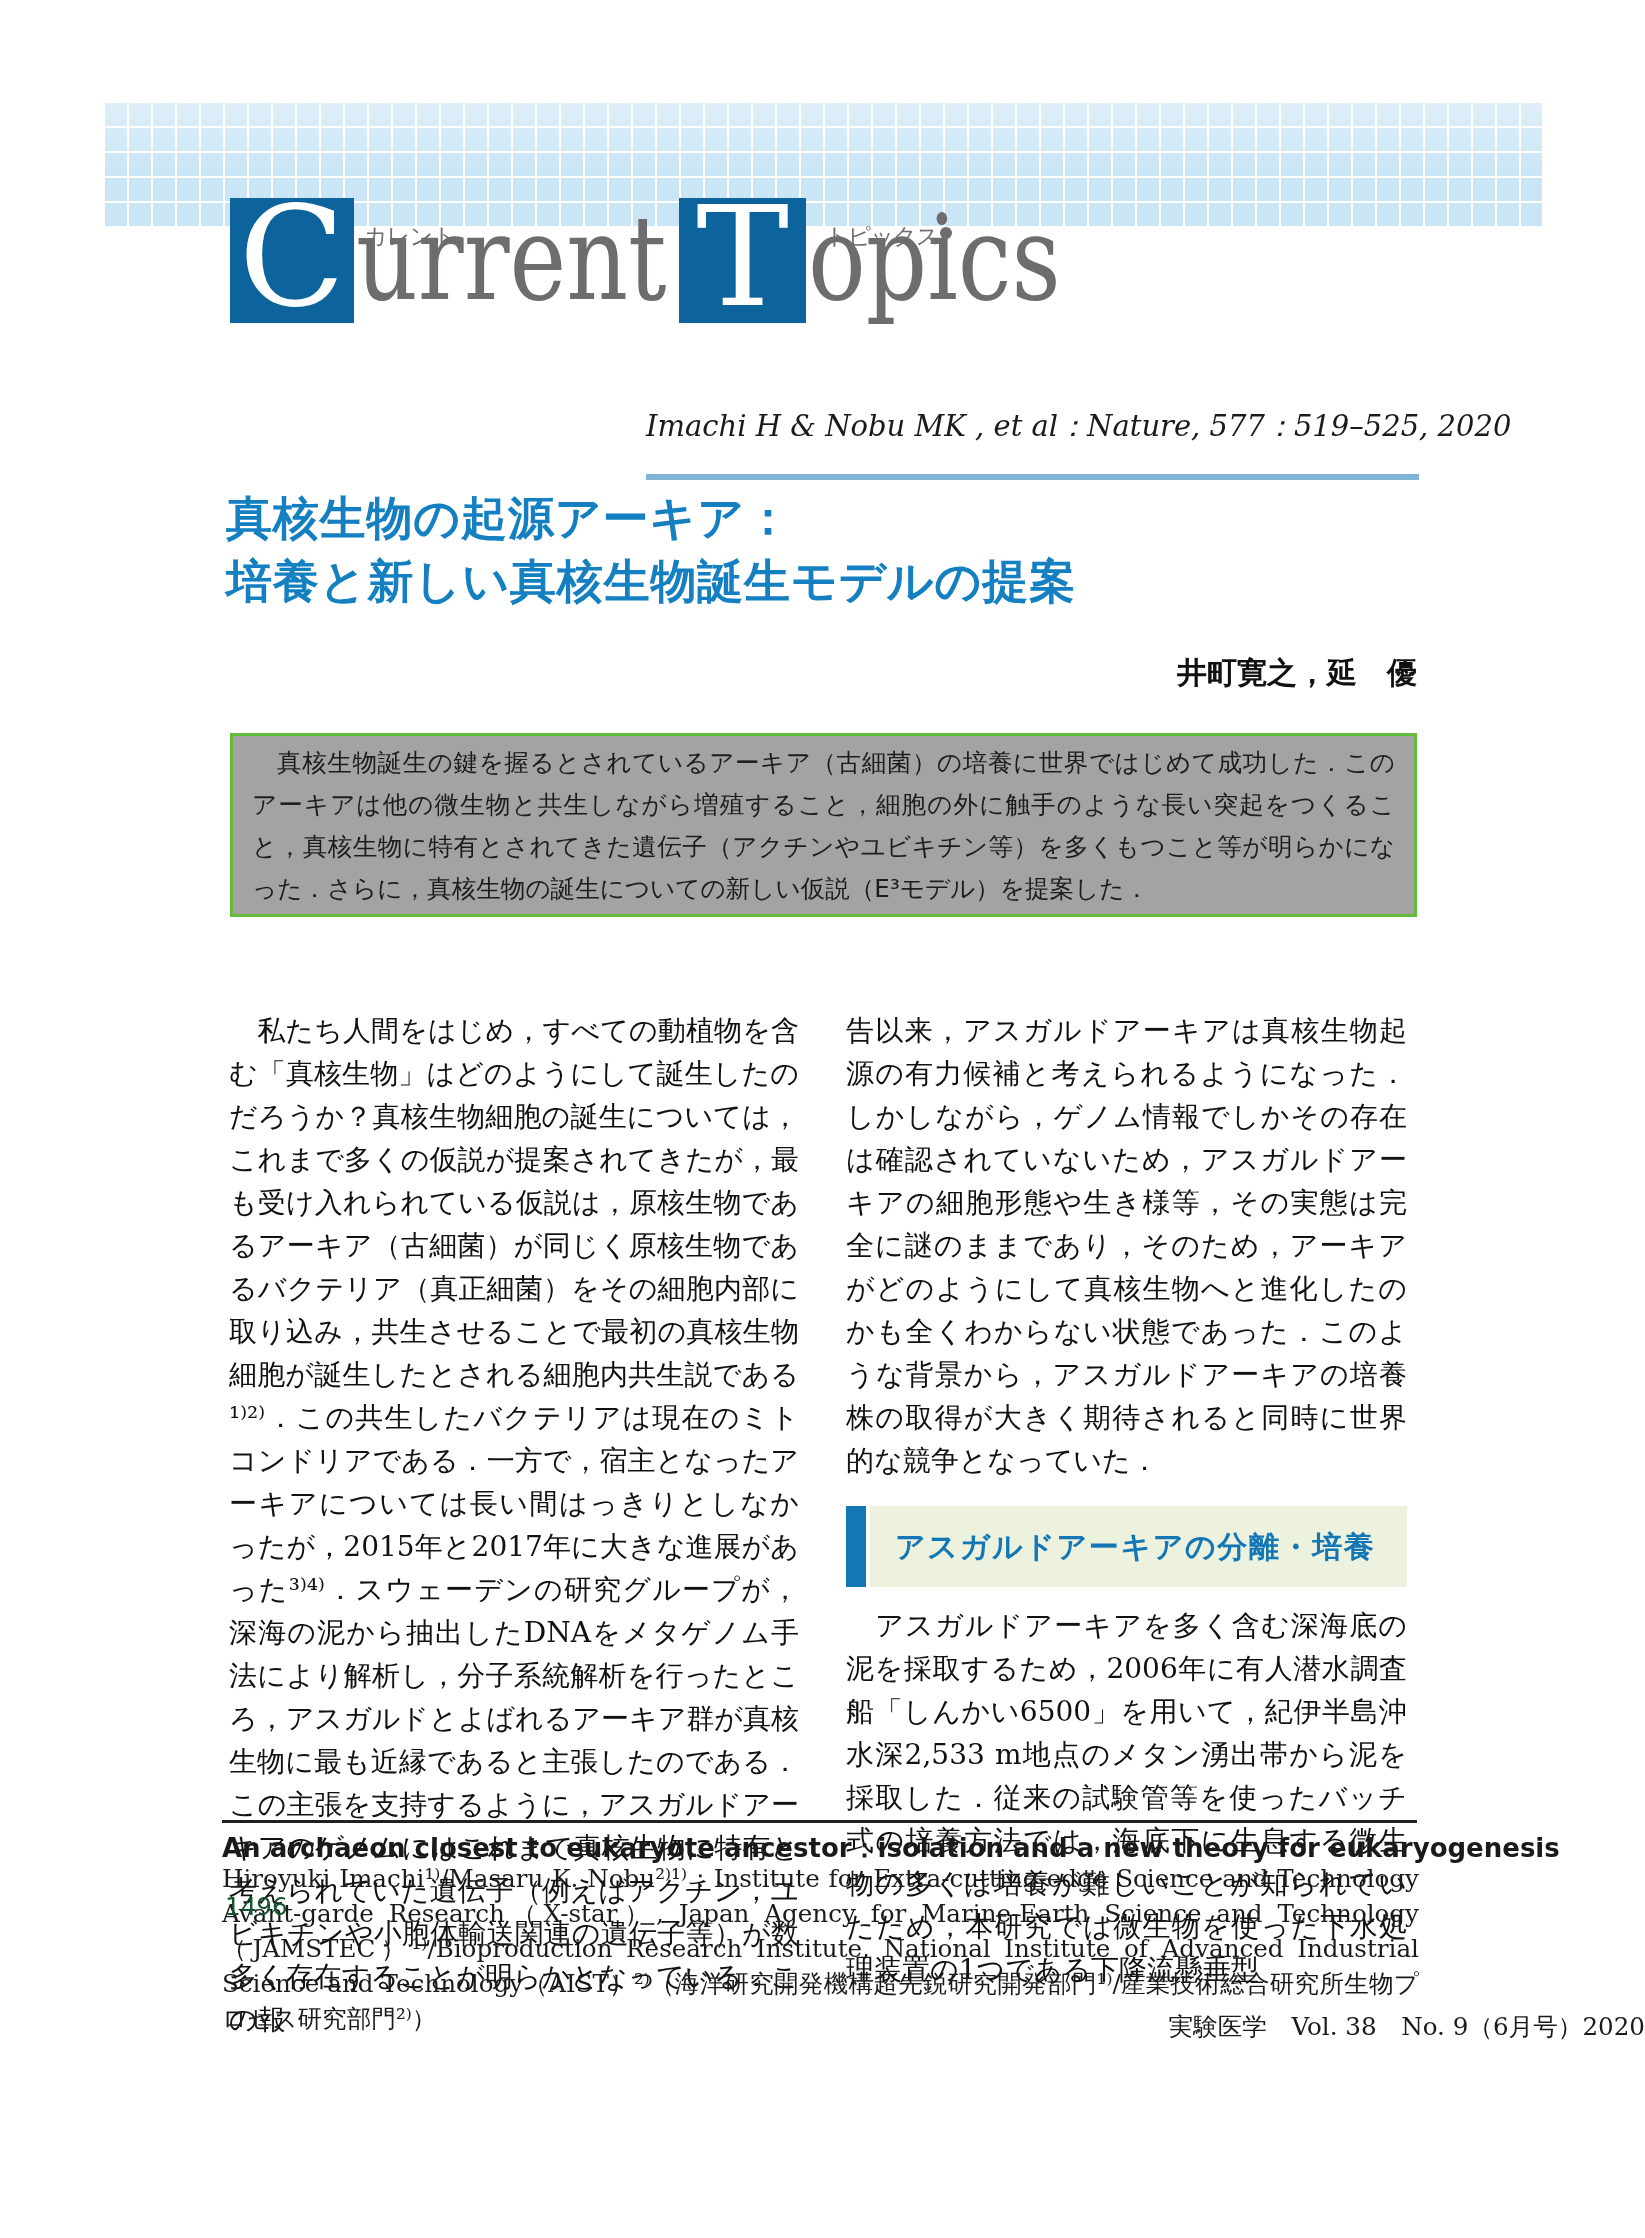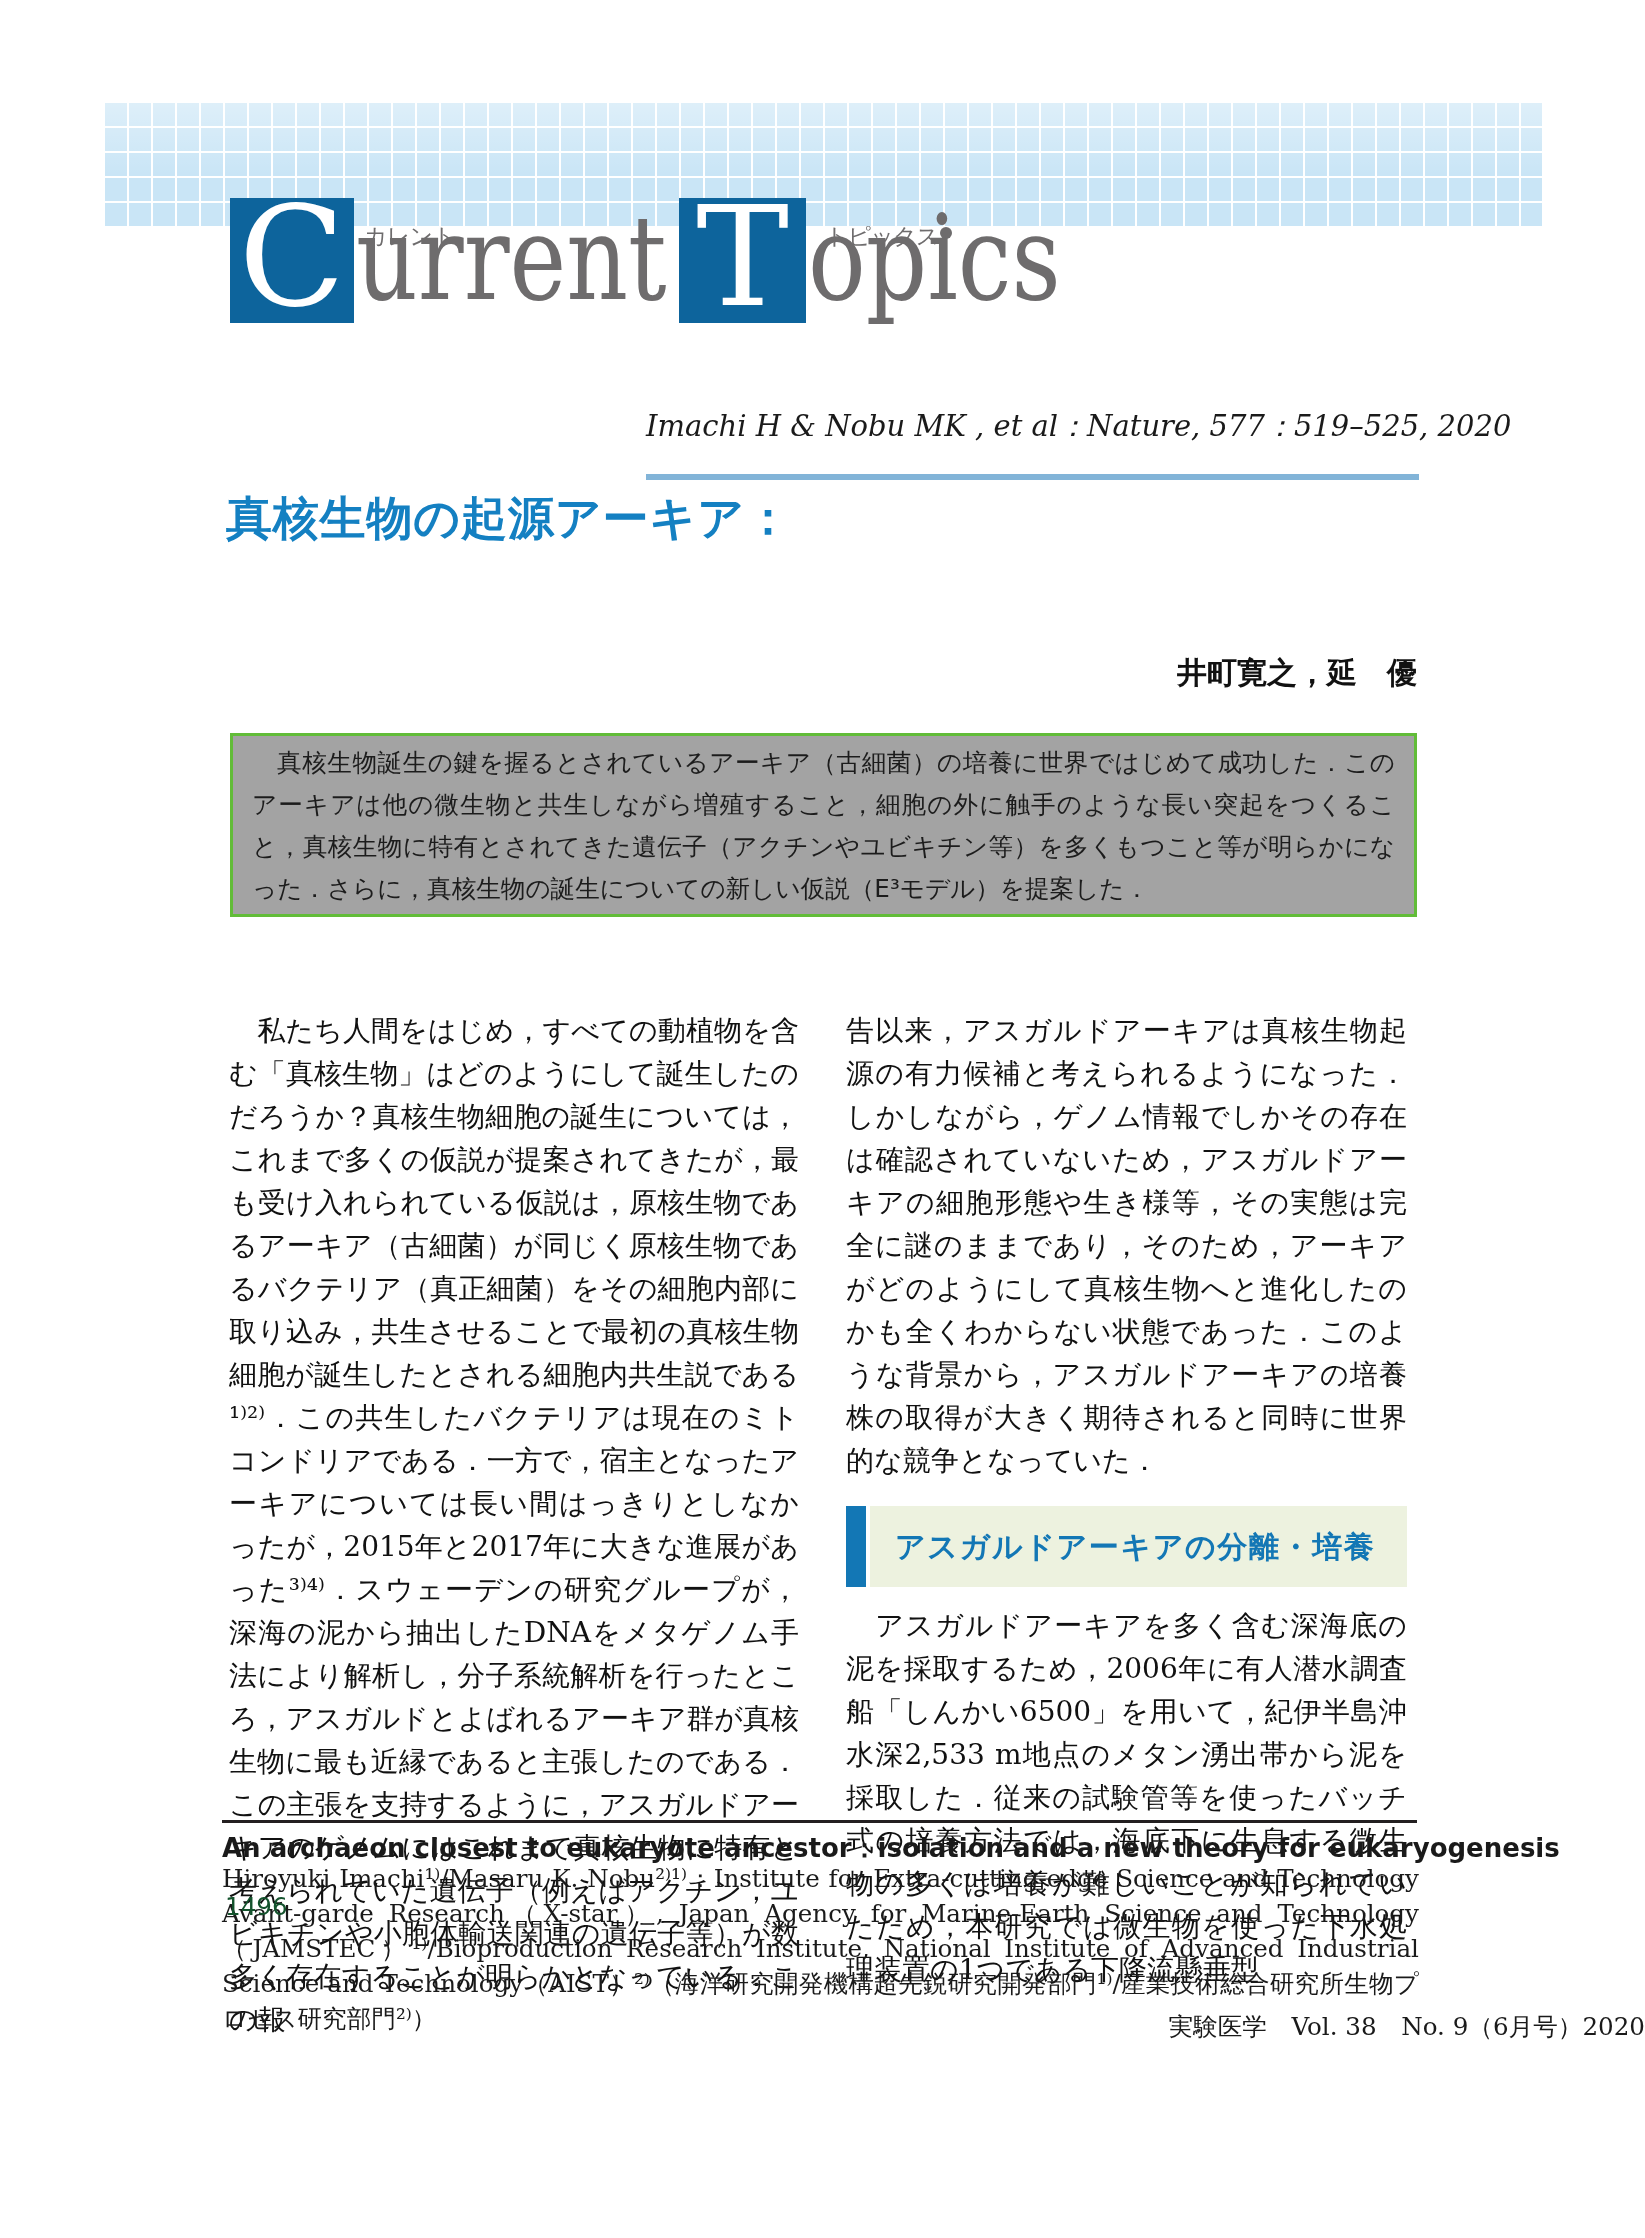--- a/index.html
+++ b/index.html
@@ -98,21 +98,21 @@
 
   <div class="logo-box box-t">
     <span>T</span>
   </div>
   <span class="logo-gray g-opics">opics</span>
   <span class="furigana f-topics">トピックス</span>
   <span class="logo-dot"></span>
 
   <div class="citation">Imachi H &amp; Nobu MK , et al：Nature, 577：519–525, 2020</div>
 
-  <h1 class="title"><span>真核生物の起源アーキア：</span><br></h1>
+  <h1 class="title"><span>真核生物の起源アーキア：</span><br><span>培養と新しい真核生物誕生モデルの提案</span></h1>
 
   <div class="authors">井町寛之，延　優</div>
 
   <div class="abstract">
     <p>　真核生物誕生の鍵を握るとされているアーキア（古細菌）の培養に世界ではじめて成功した．このアーキアは他の微生物と共生しながら増殖すること，細胞の外に触手のような長い突起をつくること，真核生物に特有とされてきた遺伝子（アクチンやユビキチン等）を多くもつこと等が明らかになった．さらに，真核生物の誕生についての新しい仮説（E³モデル）を提案した．</p>
   </div>
 
   <div class="col col-left">
     <p>　私たち人間をはじめ，すべての動植物を含む「真核生物」はどのようにして誕生したのだろうか？真核生物細胞の誕生については，これまで多くの仮説が提案されてきたが，最も受け入れられている仮説は，原核生物であるアーキア（古細菌）が同じく原核生物であるバクテリア（真正細菌）をその細胞内部に取り込み，共生させることで最初の真核生物細胞が誕生したとされる細胞内共生説である¹⁾²⁾．この共生したバクテリアは現在のミトコンドリアである．一方で，宿主となったアーキアについては長い間はっきりとしなかったが，2015年と2017年に大きな進展があった³⁾⁴⁾．スウェーデンの研究グループが，深海の泥から抽出したDNAをメタゲノム手法により解析し，分子系統解析を行ったところ，アスガルドとよばれるアーキア群が真核生物に最も近縁であると主張したのである．この主張を支持するように，アスガルドアーキアのゲノムにはこれまで真核生物に特有と考えられていた遺伝子（例えばアクチン，ユビキチンや小胞体輸送関連の遺伝子等）が数多く存在することが明らかとなっている．この報</p>
   </div>

